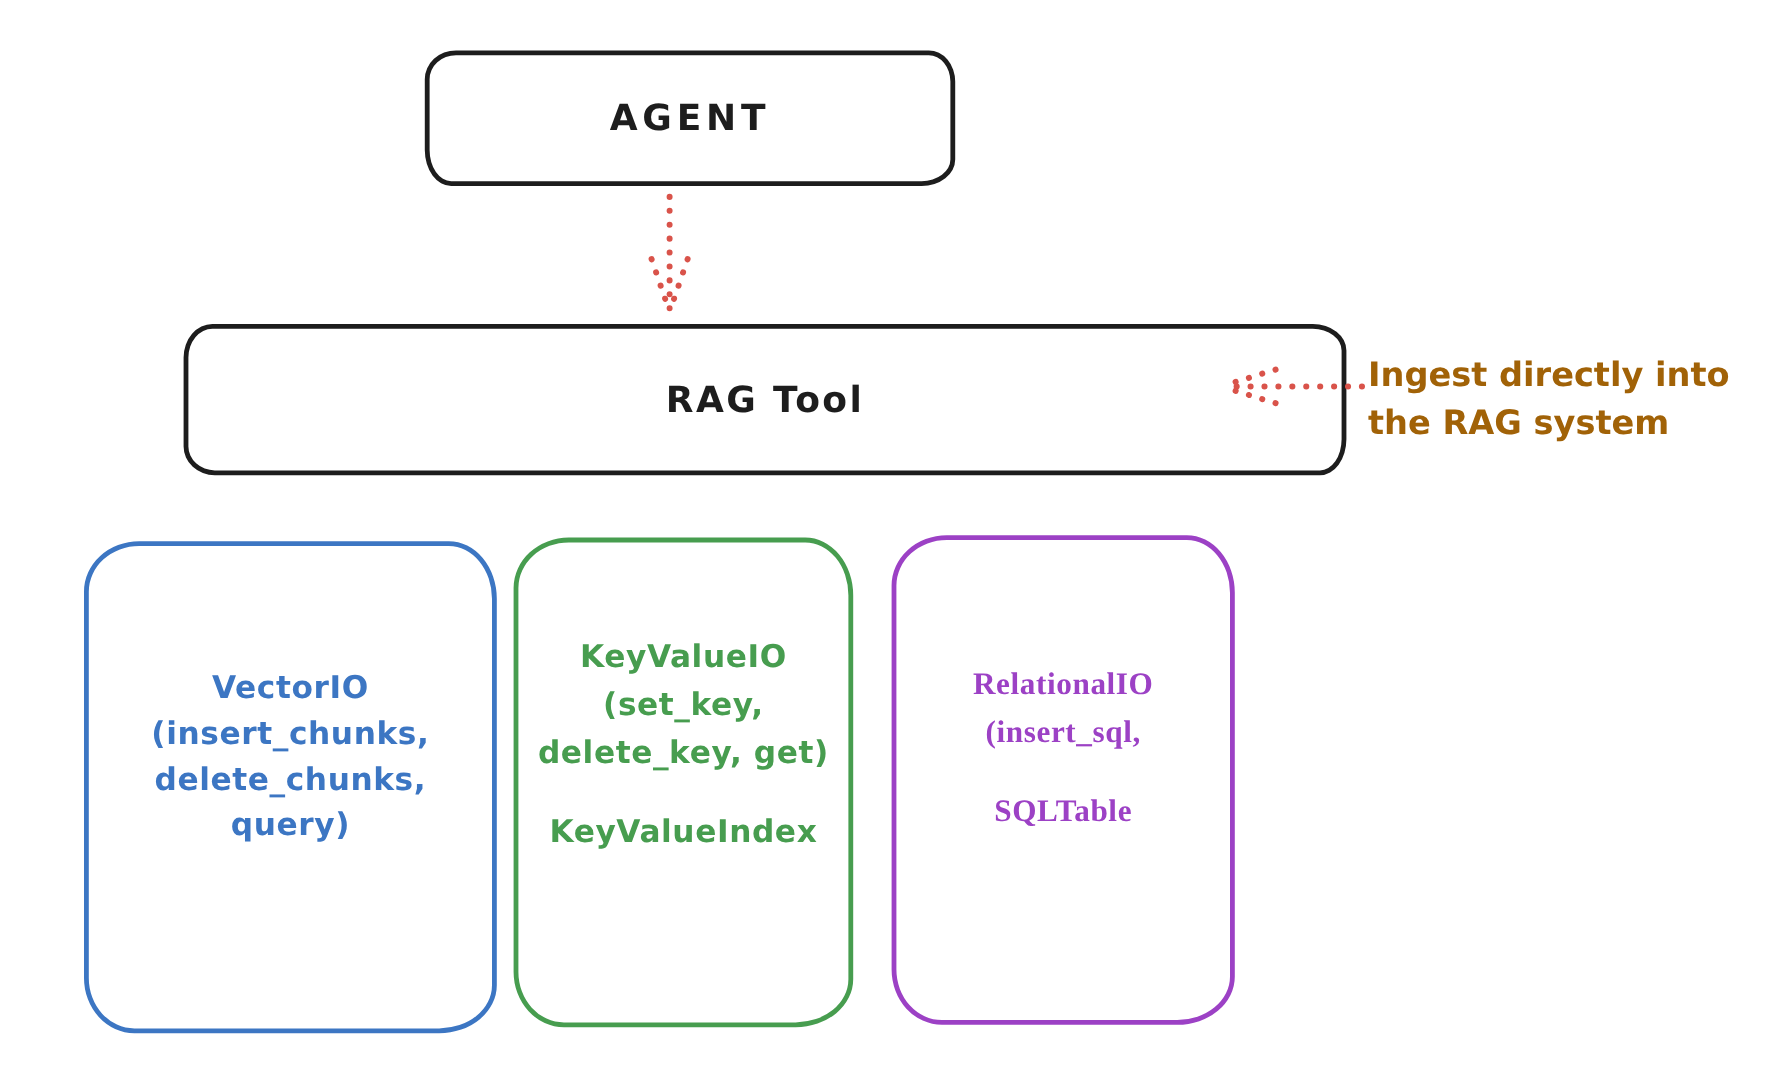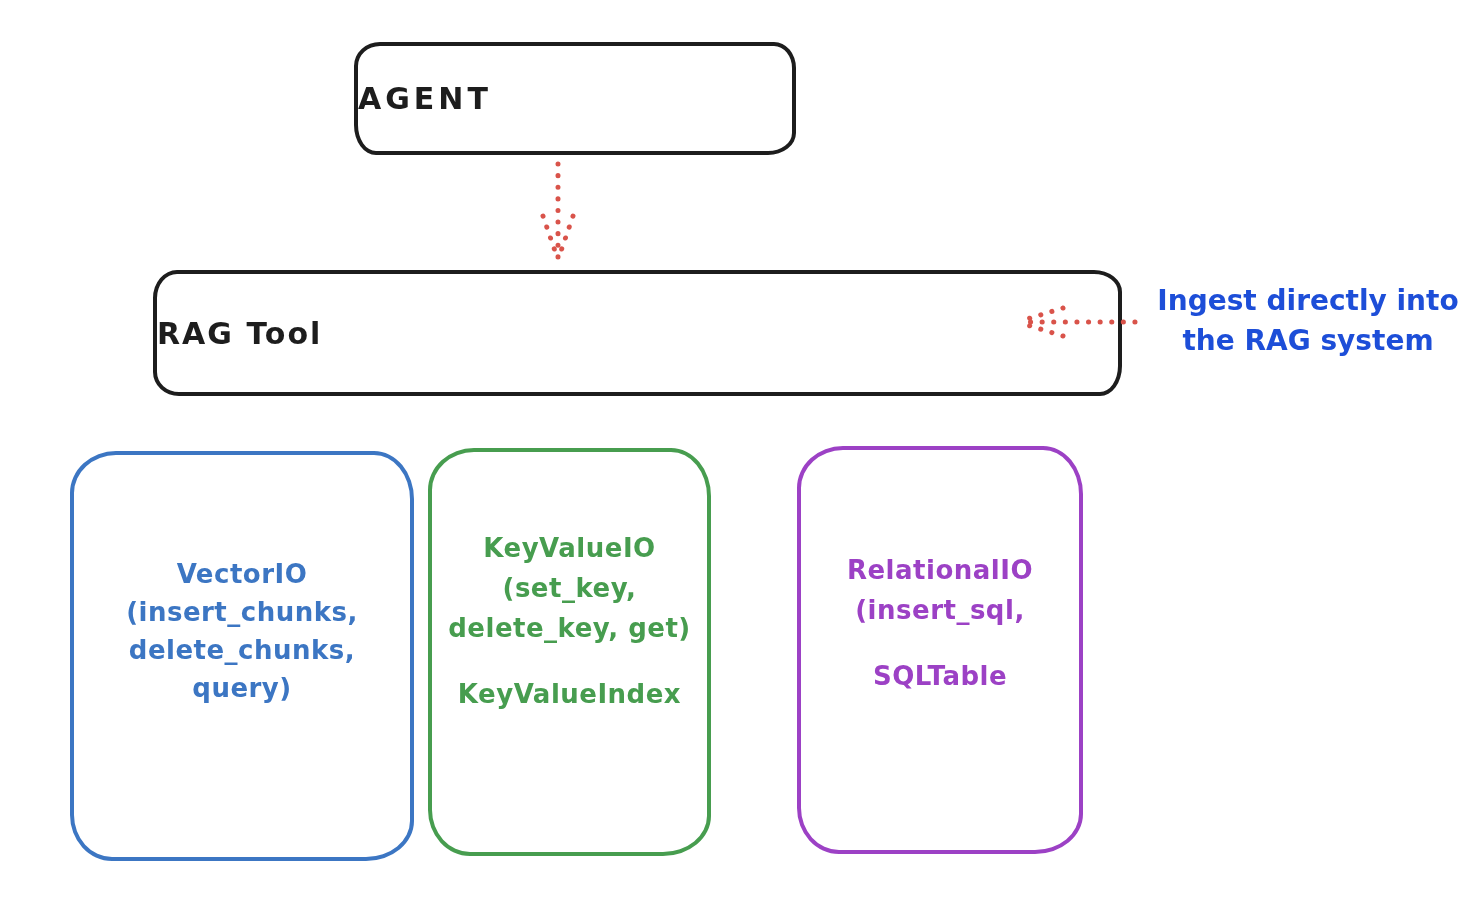--- a/index.html
+++ b/index.html
@@ -10,20 +10,21 @@
     height: 910px;
     background: #ffffff;
     overflow: hidden;
     font-family: "DejaVu Sans", sans-serif;
   }
   .node {
     position: absolute;
     background: #ffffff;
     display: flex;
     align-items: center;
+    justify-content: center;
   }
   
   .agent-node {
     left: 354px; top: 42px; width: 442px; height: 113px;
     border: 4px solid #1d1d1d;
     border-radius: 26px 22px 28px 22px / 24px 26px 22px 30px;
   }
   .rag-node {
     left: 153px; top: 270px; width: 969px; height: 126px;
     border: 4px solid #1d1d1d;
@@ -39,39 +40,38 @@
 
   
   .io-node {
     align-items: flex-start;
     border-width: 4px;
     border-style: solid;
     border-radius: 46px 40px 48px 42px / 42px 48px 40px 46px;
   }
   .io-blue   { left: 70px;  top: 451px; width: 344px; height: 410px; border-color: #3c76c3; color: #3c76c3; }
   .io-green  { left: 428px; top: 448px; width: 283px; height: 408px; border-color: #479d4f; color: #479d4f; }
-  .io-purple { left: 797px; top: 446px; width: 286px; height: 408px; border-color: #9c41c5; color: #9c41c5; }
+  .io-purple { left: 743px; top: 446px; width: 286px; height: 408px; border-color: #9c41c5; color: #9c41c5; font-family: Liberation Serif, serif; }
   .io-text {
     width: 100%;
     text-align: center;
     font-size: 26px;
     font-weight: bold;
     letter-spacing: 0.5px;
   }
   .io-blue  .io-text { padding-top: 100px; line-height: 38px; }
   .io-green .io-text { padding-top: 76px; line-height: 40px; }
   .io-purple .io-text{ padding-top: 100px; line-height: 40px; }
   .io-gap { height: 1em; }
 
   
   .annotation {
     position: absolute;
-    left: 1140px; top: 281px; width: 336px;
-    text-align: center;
-    color: #1d4ed8;
+    left: 1140px; top: 293px; width: 336px;
+    color: #a16207;
     font-size: 28px;
     font-weight: bold;
     line-height: 40px;
   }
   .arrow { position: absolute; }
   .arrow path {
     fill: none;
     stroke: #d9534a;
     stroke-width: 5;
     stroke-linecap: round;

